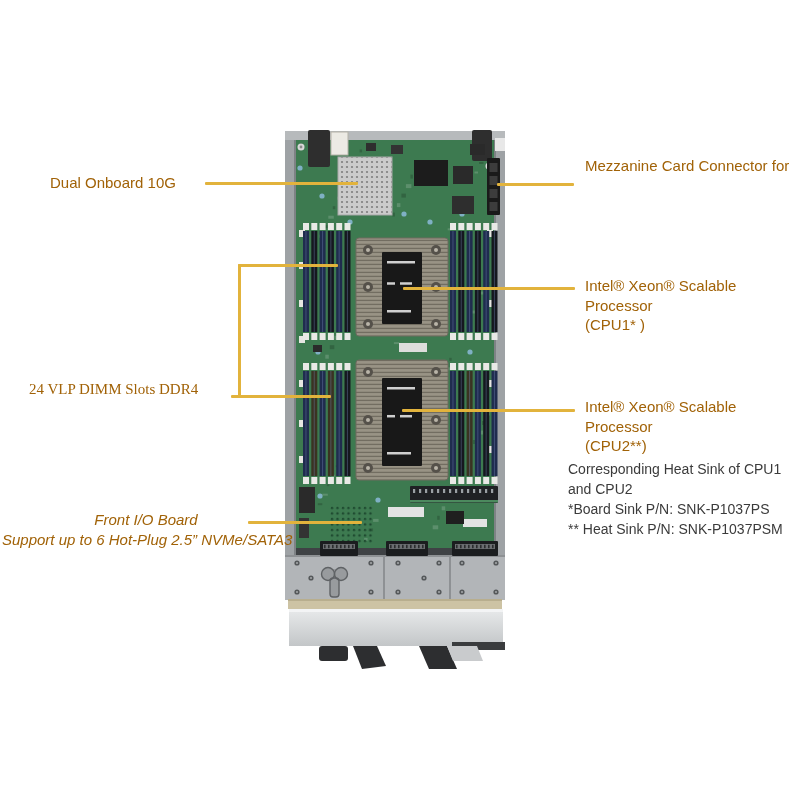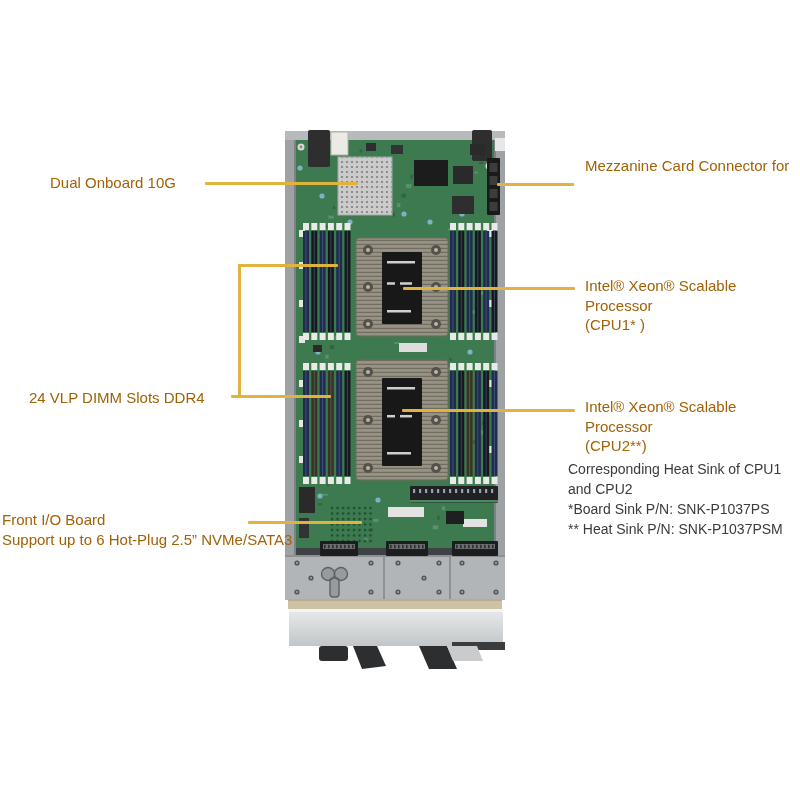--- a/index.html
+++ b/index.html
@@ -4,21 +4,21 @@
 <style>
   html,body{margin:0;padding:0;background:#ffffff;}
   #canvas{
     position:relative;width:800px;height:800px;background:#ffffff;overflow:hidden;
     font-family:"Liberation Sans", sans-serif;color:#3b3b3b;
   }
   #board-svg{position:absolute;left:0;top:0;width:800px;height:800px;}
   .callout-line{position:absolute;background:#E2B33C;border-radius:1px;}
   .label{position:absolute;font-size:15px;line-height:1.3;color:#a16207;}
   .label .ln{display:block;}
-  .label-center{text-align:left;}
+  .label-center{text-align:center;font-style:italic;}
   .note{position:absolute;font-size:14px;line-height:1.42;color:#3b3b3b;}
 </style>
 </head>
 <body>
 
 <div id="canvas">
 
   <svg id="board-svg" viewBox="0 0 800 800">
       <defs>
         <pattern id="fins" width="4" height="4" patternUnits="userSpaceOnUse">
@@ -434,21 +434,21 @@
   <div class="label" style="left:585px;top:156px;width:215px;">
     <span class="ln">Mezzanine Card Connector for</span>
   </div>
 
   <div class="callout-line" style="left:403px;top:287px;width:172px;height:3px;"></div>
   <div class="label" style="left:585px;top:276px;width:215px;">
     <span class="ln">Intel® Xeon® Scalable Processor</span>
     <span class="ln">(CPU1* )</span>
   </div>
 
-  <div class="label" style="left:29px;top:388px;white-space:nowrap;">
+  <div class="label" style="left:29px;top:380px;white-space:nowrap;font-family:Liberation Serif, serif;">
     <span>24 VLP DIMM Slots DDR4</span>
   </div>
   <div class="callout-line" style="left:238px;top:264px;width:3px;height:134px;"></div>
   <div class="callout-line" style="left:238px;top:264px;width:100px;height:3px;"></div>
   <div class="callout-line" style="left:231px;top:395px;width:100px;height:3px;"></div>
 
   <div class="callout-line" style="left:402px;top:409px;width:173px;height:3px;"></div>
   <div class="label" style="left:585px;top:397px;width:215px;">
     <span class="ln">Intel® Xeon® Scalable Processor</span>
     <span class="ln">(CPU2**)</span>

